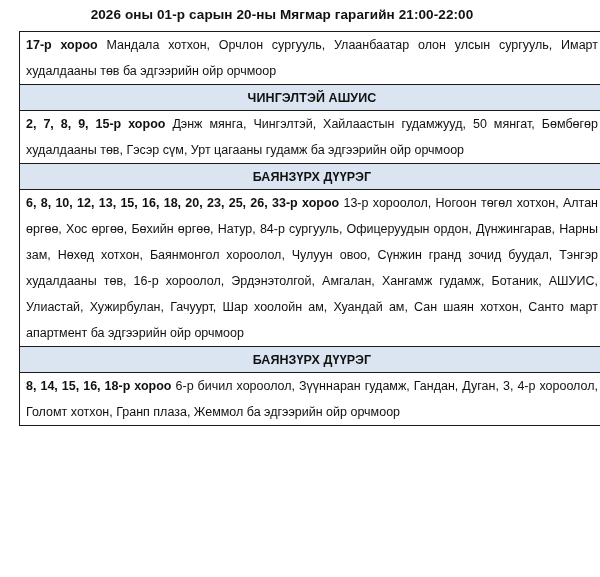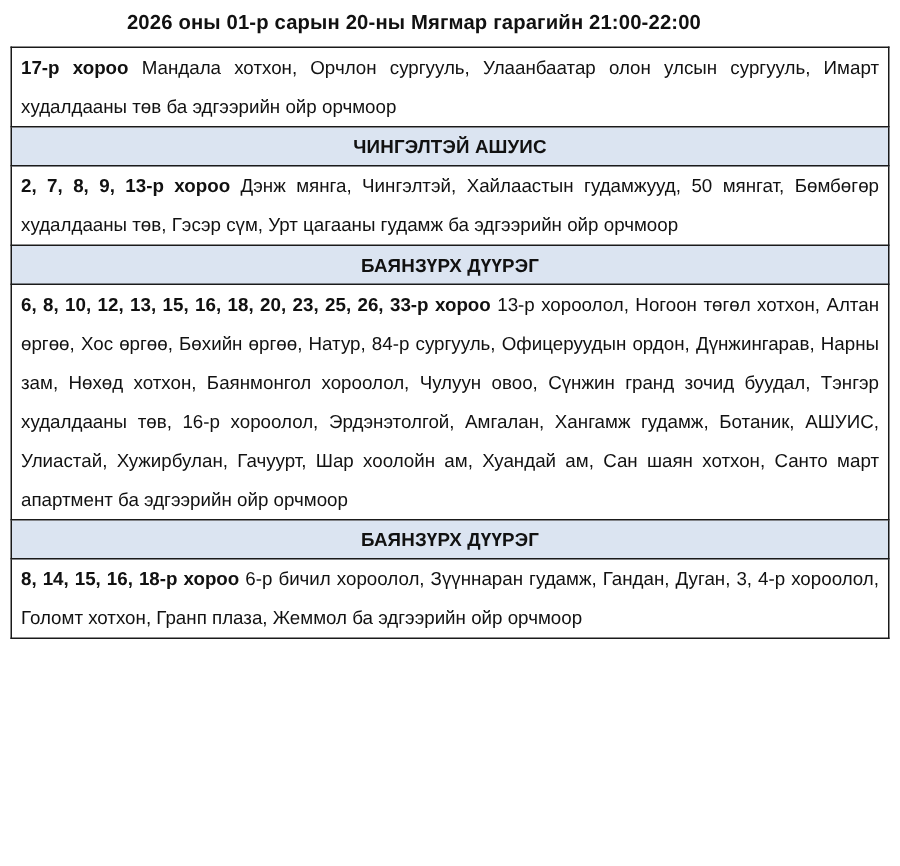--- a/index.html
+++ b/index.html
@@ -7,21 +7,21 @@
     width: 600px;
     height: 577px;
     background: #ffffff;
     font-family: "Liberation Sans", sans-serif;
     color: #111111;
     overflow: hidden;
   }
   .page {
     width: 552px;
     height: 577px;
-    padding: 5px 7px 5px 7px;
+    padding: 5px 7px 5px 19px;
   }
   .doc-title {
     text-align: center;
     font-weight: bold;
     font-size: 13.5px;
     line-height: 20px;
     margin-bottom: 6px;
     letter-spacing: 0.1px;
   }
   table.schedule {
@@ -65,21 +65,21 @@
   <table class="schedule">
     <tbody>
       <tr>
         <td class="areas"><span class="khoroo">17-р хороо</span> <span>Мандала хотхон, Орчлон сургууль, Улаанбаатар олон улсын сургууль, Имарт худалдааны төв ба эдгээрийн ойр орчмоор</span></td>
       </tr>
 
       <tr>
         <th class="district">ЧИНГЭЛТЭЙ АШУИС</th>
       </tr>
       <tr>
-        <td class="areas"><span class="khoroo">2, 7, 8, 9, 13-р хороо</span> <span>Дэнж мянга, Чингэлтэй, Хайлаастын гудамжууд, 50 мянгат, Бөмбөгөр худалдааны төв, Гэсэр сүм, Урт цагааны гудамж ба эдгээрийн ойр орчмоор</span></td>
+        <td class="areas"><span class="khoroo">2, 7, 8, 9, 15-р хороо</span> <span>Дэнж мянга, Чингэлтэй, Хайлаастын гудамжууд, 50 мянгат, Бөмбөгөр худалдааны төв, Гэсэр сүм, Урт цагааны гудамж ба эдгээрийн ойр орчмоор</span></td>
       </tr>
 
       <tr>
         <th class="district">БАЯНЗҮРХ ДҮҮРЭГ</th>
       </tr>
       <tr>
         <td class="areas"><span class="khoroo">6, 8, 10, 12, 13, 15, 16, 18, 20, 23, 25, 26, 33-р хороо</span> <span>13-р хороолол, Ногоон төгөл хотхон, Алтан өргөө, Хос өргөө, Бөхийн өргөө, Натур, 84-р сургууль, Офицеруудын ордон, Дүнжингарав, Нарны зам, Нөхөд хотхон, Баянмонгол хороолол, Чулуун овоо, Сүнжин гранд зочид буудал, Тэнгэр худалдааны төв, 16-р хороолол, Эрдэнэтолгой, Амгалан, Хангамж гудамж, Ботаник, АШУИС, Улиастай, Хужирбулан, Гачуурт, Шар хоолойн ам, Хуандай ам, Сан шаян хотхон, Санто март апартмент ба эдгээрийн ойр орчмоор</span></td>
       </tr>
 
       <tr>

